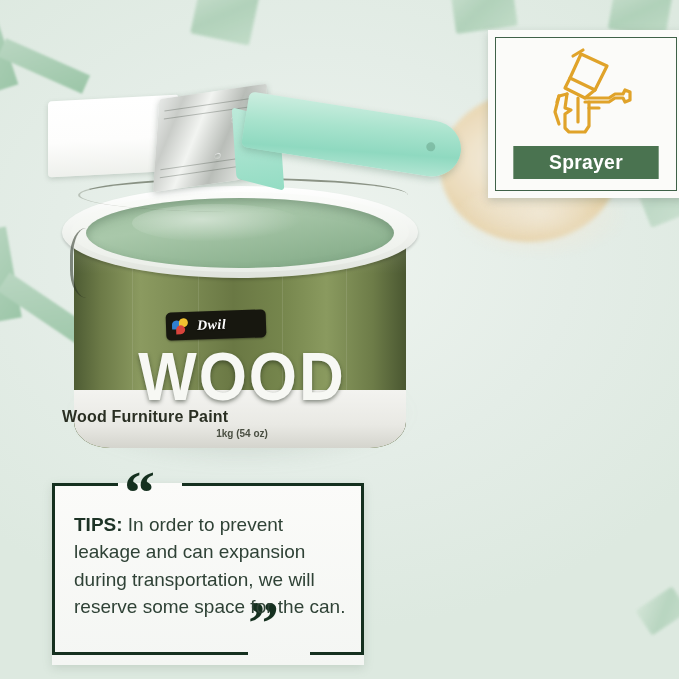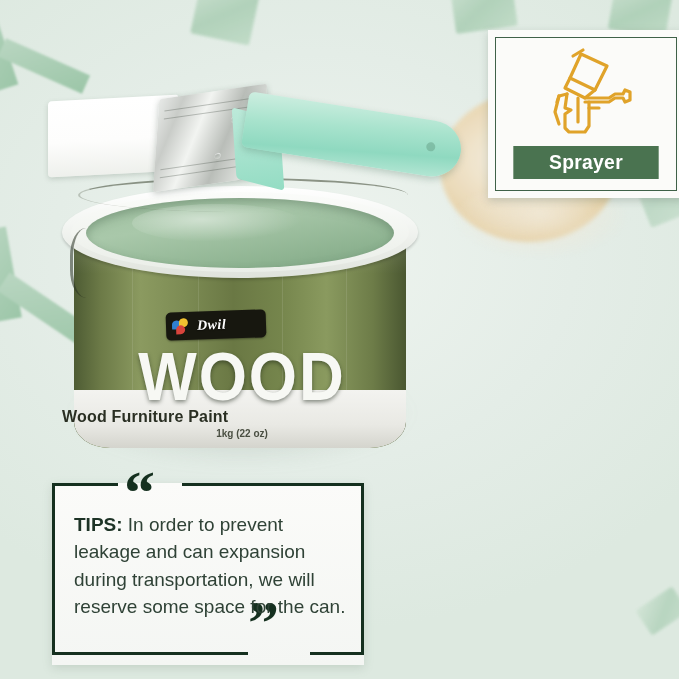--- a/index.html
+++ b/index.html
@@ -268,21 +268,21 @@
       <span class="logo-swatches">
         <i class="sw" style="left:0;top:2px;width:9px;height:9px;background:#2f7fd0;"></i>
         <i class="sw" style="left:7px;top:0px;width:9px;height:9px;background:#f2c230;"></i>
         <i class="sw" style="left:4px;top:7px;width:9px;height:9px;background:#d8443c;"></i>
       </span>
       <span class="logo-text">Dwil</span>
     </div>
 
     <div class="wood-word">WOOD</div>
     <div class="can-sub">Wood Furniture Paint</div>
-    <div class="can-size">1kg (22 oz)</div>
+    <div class="can-size">1kg (54 oz)</div>
 
     <div class="can-rim"></div>
     <div class="can-rim2"></div>
     <div class="can-inner"></div>
     <div class="paint-hi"></div>
     <div class="lid-edge"></div>
     <div class="handle"></div>
   </div>
 
   <div class="brush">

